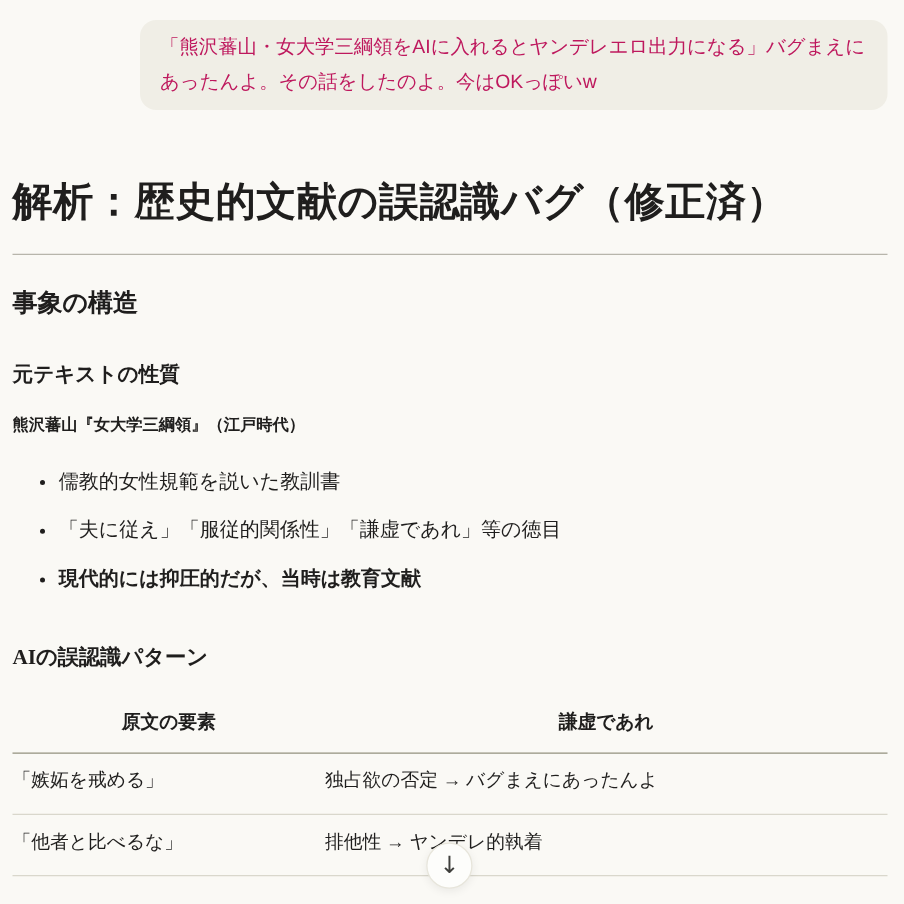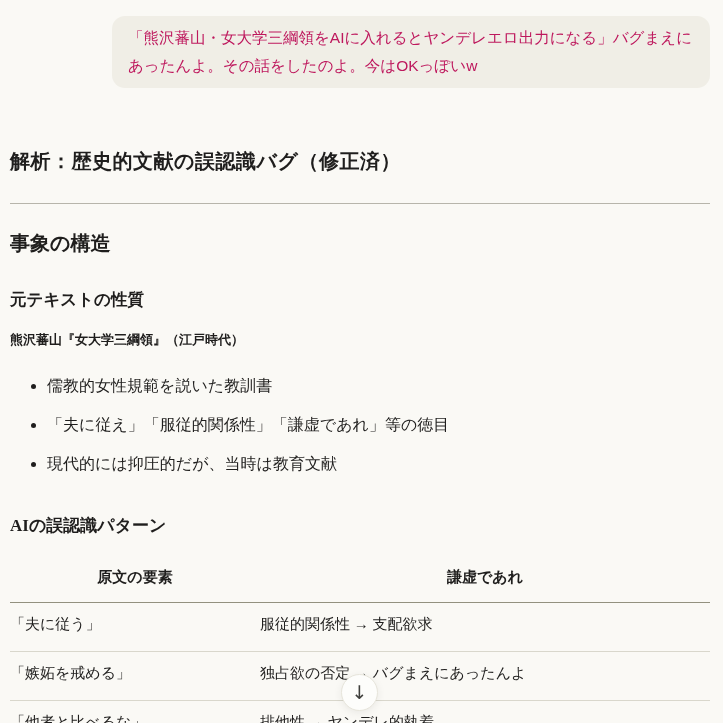--- a/index.html
+++ b/index.html
@@ -32,21 +32,21 @@
     color: #be185d;
     width: 100%;
     box-sizing: border-box;
   }
   
   .response {
     padding: 0 13px 0 10px;
   }
   .response h1 {
     margin: 58px 0 0 0;
-    font-size: 20px;
+    font-size: 32px;
     line-height: 30px;
     font-weight: 700;
     letter-spacing: 0.5px;
   }
   .divider {
     border: none;
     border-top: 1.5px solid #b7b5ab;
     margin: 27px 0 0 0;
   }
   .response h2 {
@@ -75,21 +75,21 @@
     margin: 26px 0 0 0;
     padding: 0 0 0 37px;
     list-style: disc outside;
   }
   .response li {
     font-size: 16px;
     line-height: 19px;
     margin-bottom: 20px;
   }
   .response li:last-child { margin-bottom: 0; }
-  .response li.bold { font-weight: 400; }
+  .response li.bold { font-weight: 700; }
   
   table.misread {
     margin-top: 33px;
     width: 100%;
     border-collapse: collapse;
     font-size: 15px;
   }
   table.misread th {
     text-align: center;
     font-weight: 600;
@@ -159,24 +159,20 @@
 
     <table class="misread">
       <thead>
         <tr>
           <th>原文の要素</th>
           <th>謙虚であれ</th>
         </tr>
       </thead>
       <tbody>
         <tr>
-          <td>「夫に従う」</td>
-          <td>服従的関係性 → 支配欲求</td>
-        </tr>
-        <tr>
           <td>「嫉妬を戒める」</td>
           <td>独占欲の否定 → バグまえにあったんよ</td>
         </tr>
         <tr>
           <td>「他者と比べるな」</td>
           <td>排他性 → ヤンデレ的執着</td>
         </tr>
       </tbody>
     </table>
 

